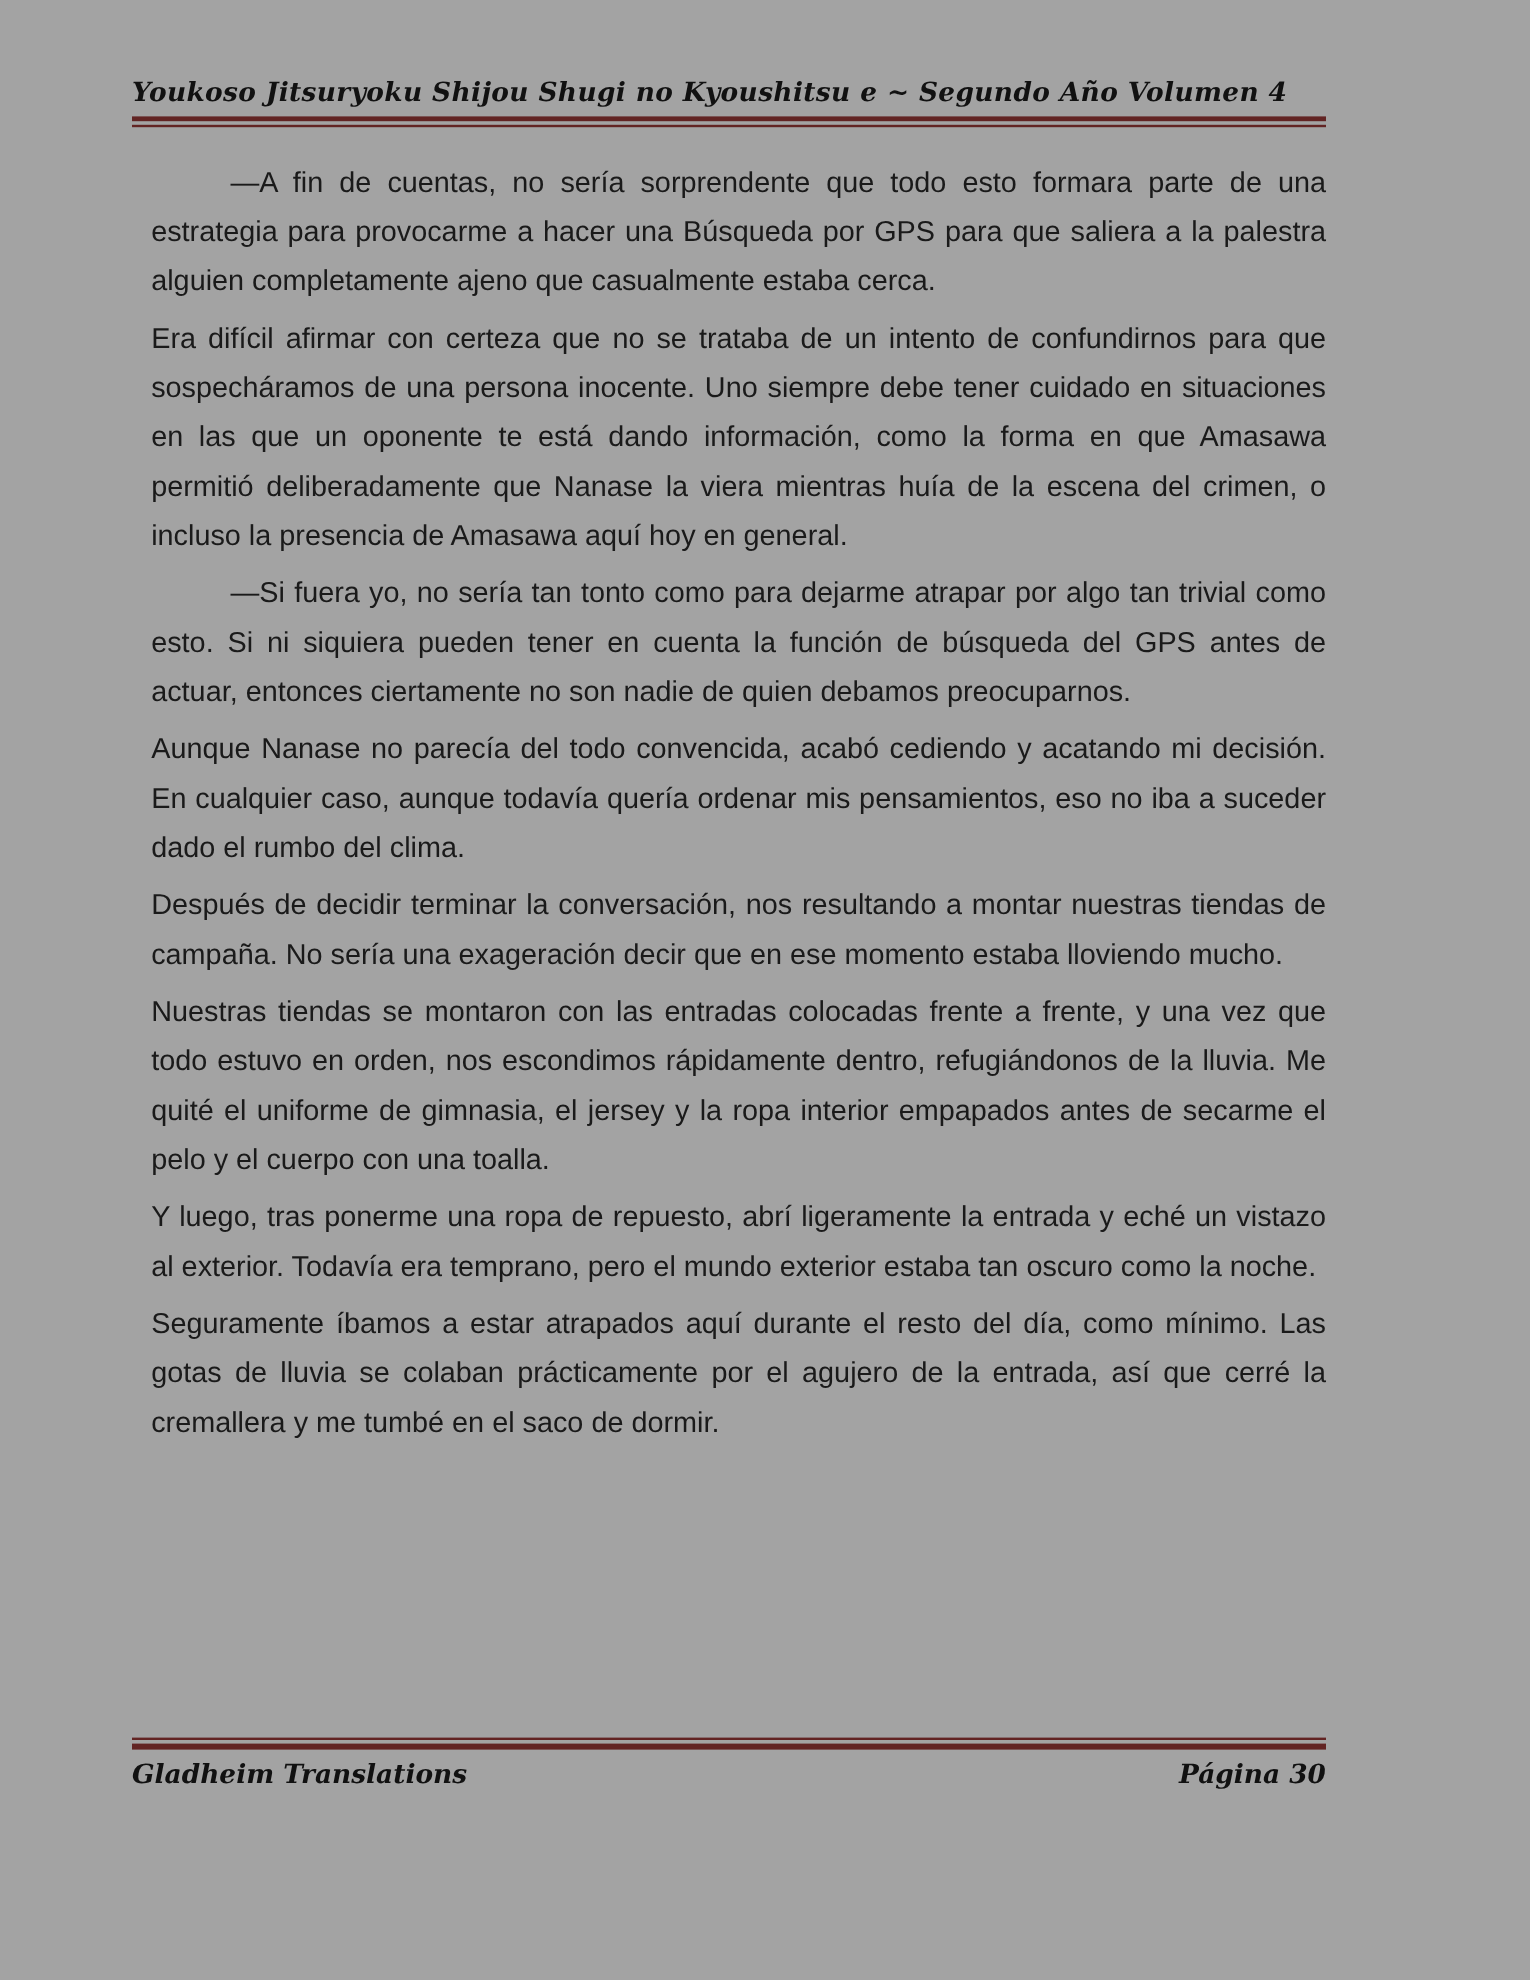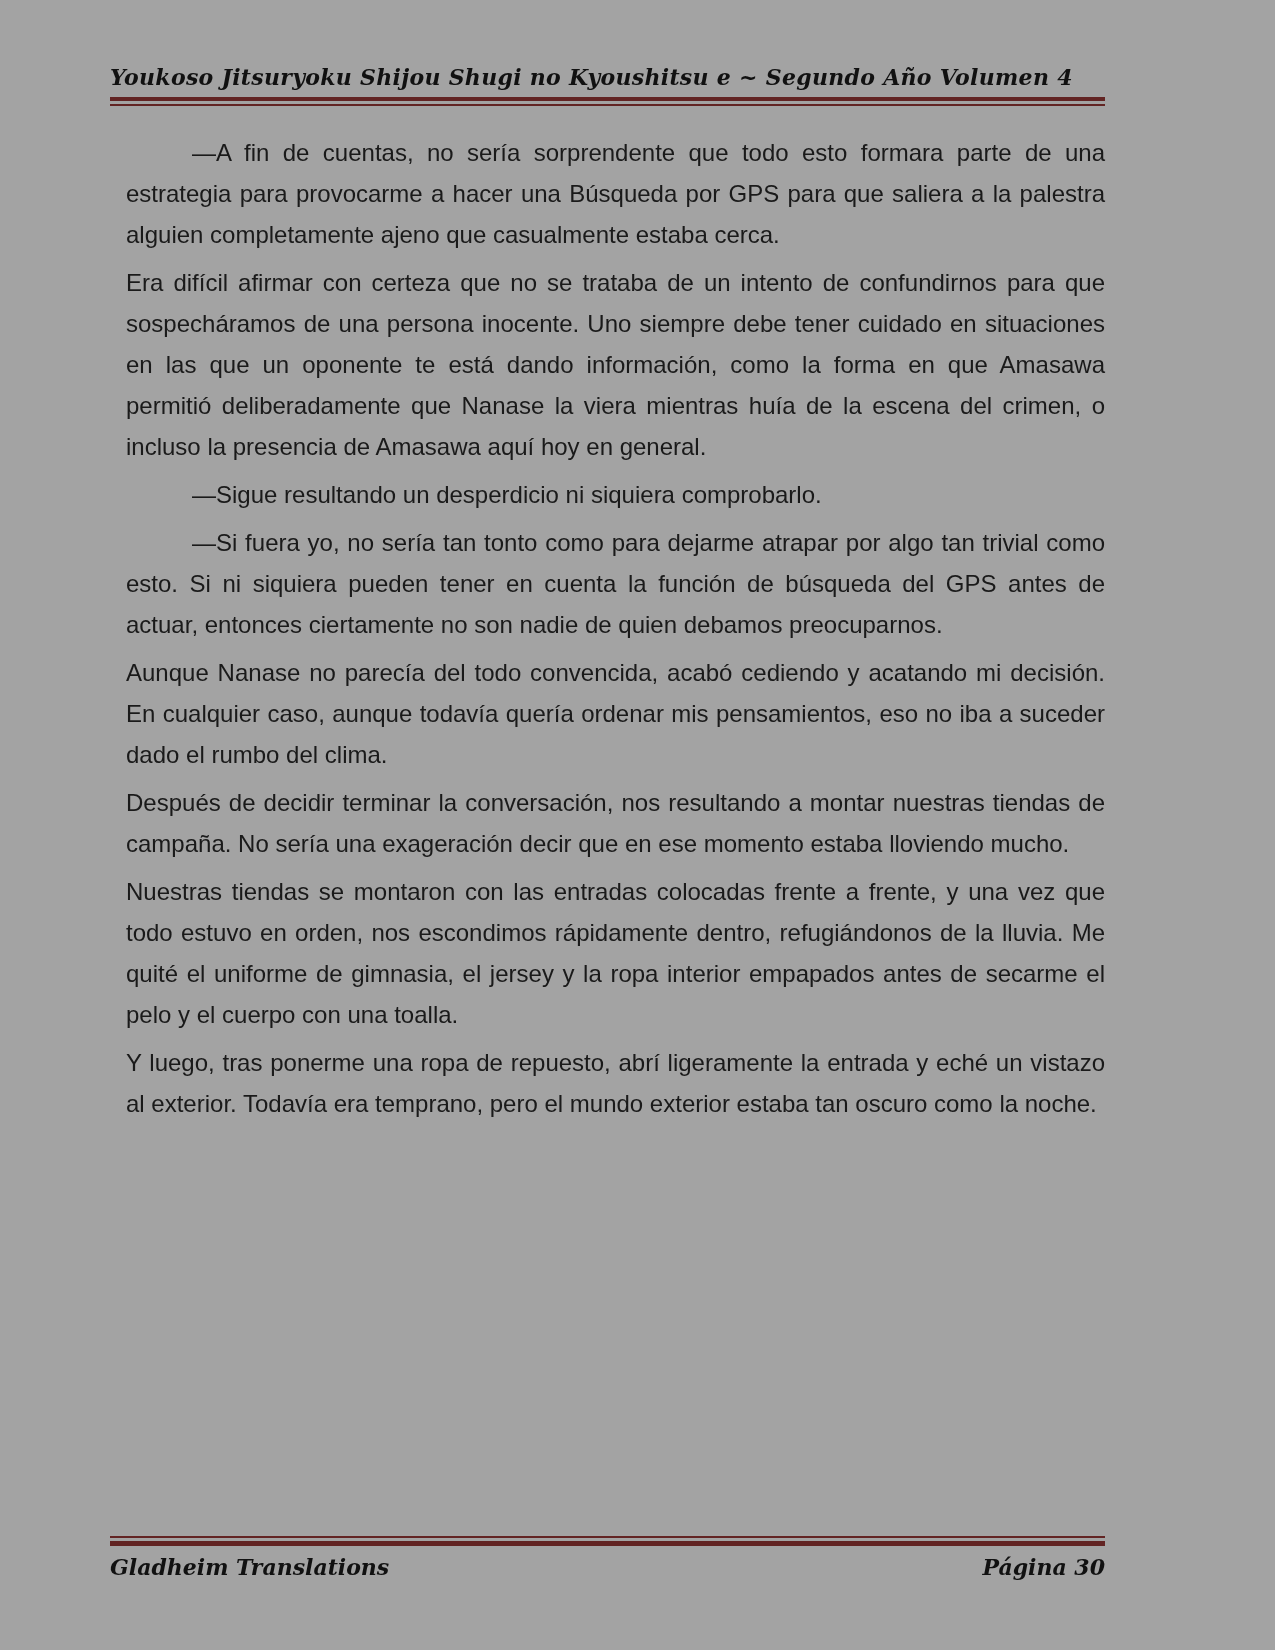--- a/index.html
+++ b/index.html
@@ -51,21 +51,21 @@
     line-height: 41px;
   }
   .doc-body p {
     margin: 0 0 7px 16px;
   }
   .doc-body p.indent {
     text-indent: 66px;
   }
   .doc-footer {
     position: absolute;
-    top: 1536px;
+    top: 1448px;
     left: 110px;
     right: 170px;
   }
   .rule-footer {
     height: 10px;
     border-top: 2px solid var(--rule-color, #622423);
     border-bottom: 5px solid var(--rule-color, #622423);
   }
   .footer-row {
     margin-top: 8px;
@@ -85,26 +85,26 @@
 <div class="page">
 
   <header class="doc-header">
     <div class="header-title">Youkoso Jitsuryoku Shijou Shugi no Kyoushitsu e ~ Segundo Año Volumen 4</div>
     <div class="rule rule-header"></div>
   </header>
 
   <main class="doc-body">
     <p class="indent">—A fin de cuentas, no sería sorprendente que todo esto formara parte de una estrategia para provocarme a hacer una Búsqueda por GPS para que saliera a la palestra alguien completamente ajeno que casualmente estaba cerca.</p>
     <p>Era difícil afirmar con certeza que no se trataba de un intento de confundirnos para que sospecháramos de una persona inocente. Uno siempre debe tener cuidado en situaciones en las que un oponente te está dando información, como la forma en que Amasawa permitió deliberadamente que Nanase la viera mientras huía de la escena del crimen, o incluso la presencia de Amasawa aquí hoy en general.</p>
-    <p class="indent">—Sigue resultando un desperdicio ni siquiera comprobarlo.</p>
     <p class="indent">—Si fuera yo, no sería tan tonto como para dejarme atrapar por algo tan trivial como esto. Si ni siquiera pueden tener en cuenta la función de búsqueda del GPS antes de actuar, entonces ciertamente no son nadie de quien debamos preocuparnos.</p>
     <p>Aunque Nanase no parecía del todo convencida, acabó cediendo y acatando mi decisión. En cualquier caso, aunque todavía quería ordenar mis pensamientos, eso no iba a suceder dado el rumbo del clima.</p>
     <p>Después de decidir terminar la conversación, nos resultando a montar nuestras tiendas de campaña. No sería una exageración decir que en ese momento estaba lloviendo mucho.</p>
     <p>Nuestras tiendas se montaron con las entradas colocadas frente a frente, y una vez que todo estuvo en orden, nos escondimos rápidamente dentro, refugiándonos de la lluvia. Me quité el uniforme de gimnasia, el jersey y la ropa interior empapados antes de secarme el pelo y el cuerpo con una toalla.</p>
     <p>Y luego, tras ponerme una ropa de repuesto, abrí ligeramente la entrada y eché un vistazo al exterior. Todavía era temprano, pero el mundo exterior estaba tan oscuro como la noche.</p>
+    <p>Seguramente íbamos a estar atrapados aquí durante el resto del día, como mínimo. Las gotas de lluvia se colaban prácticamente por el agujero de la entrada, así que cerré la cremallera y me tumbé en el saco de dormir.</p>
   </main>
 
   <footer class="doc-footer">
     <div class="rule rule-footer"></div>
     <div class="footer-row">
       <span>Gladheim Translations</span>
       <span>Página 30</span>
     </div>
   </footer>
 

